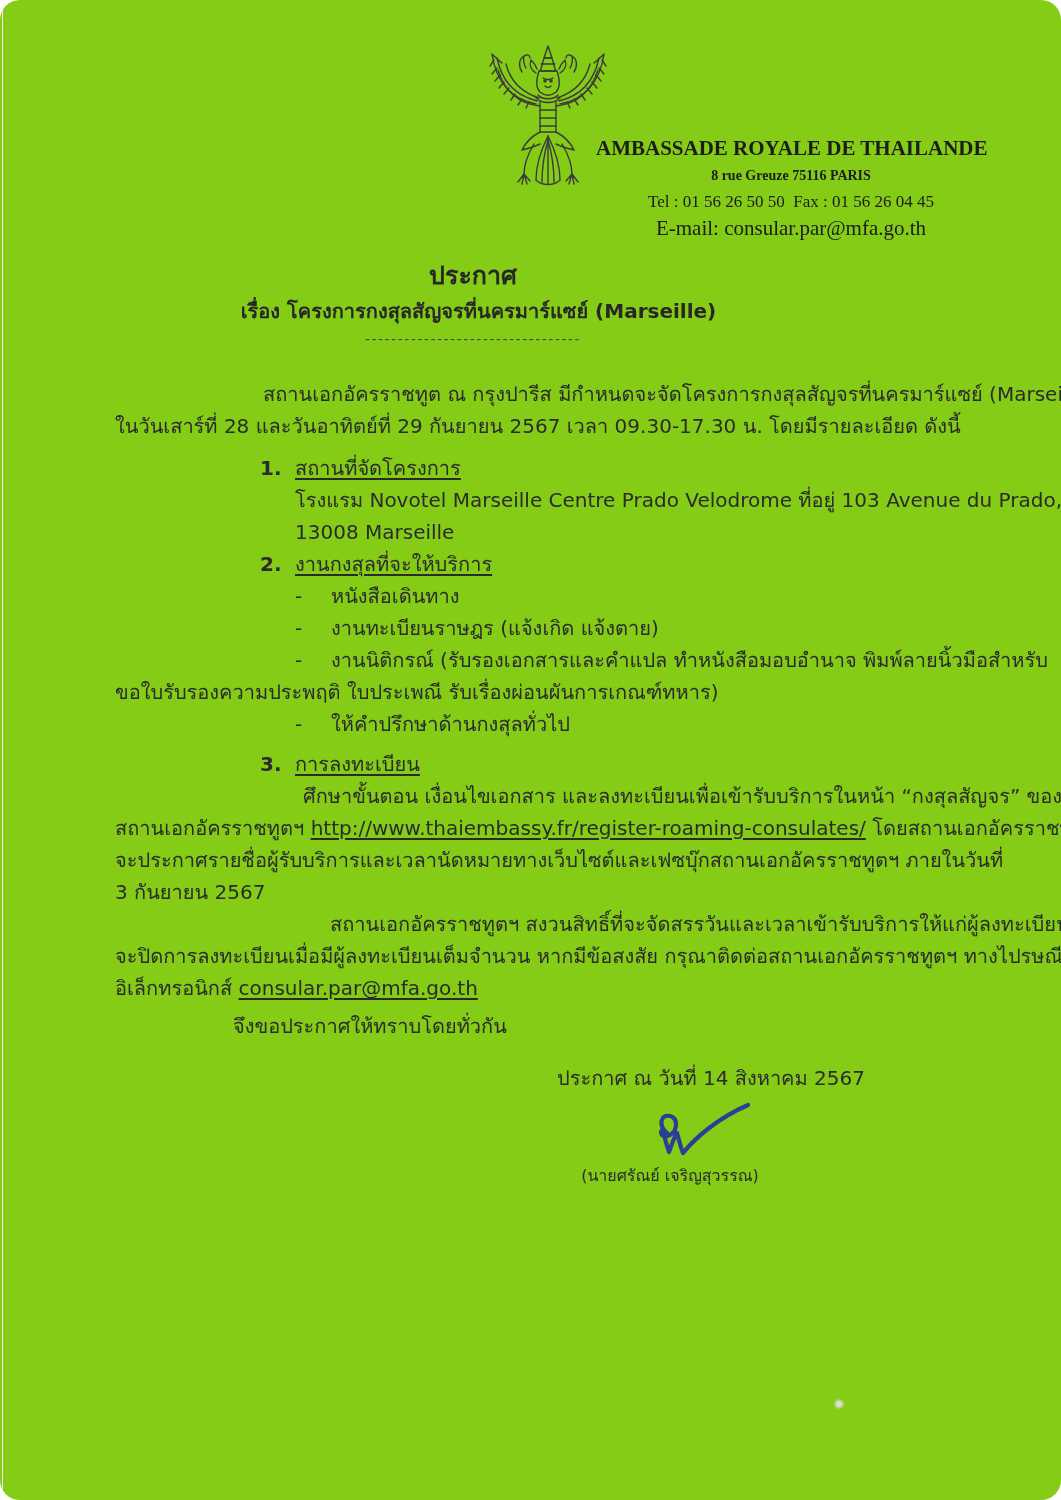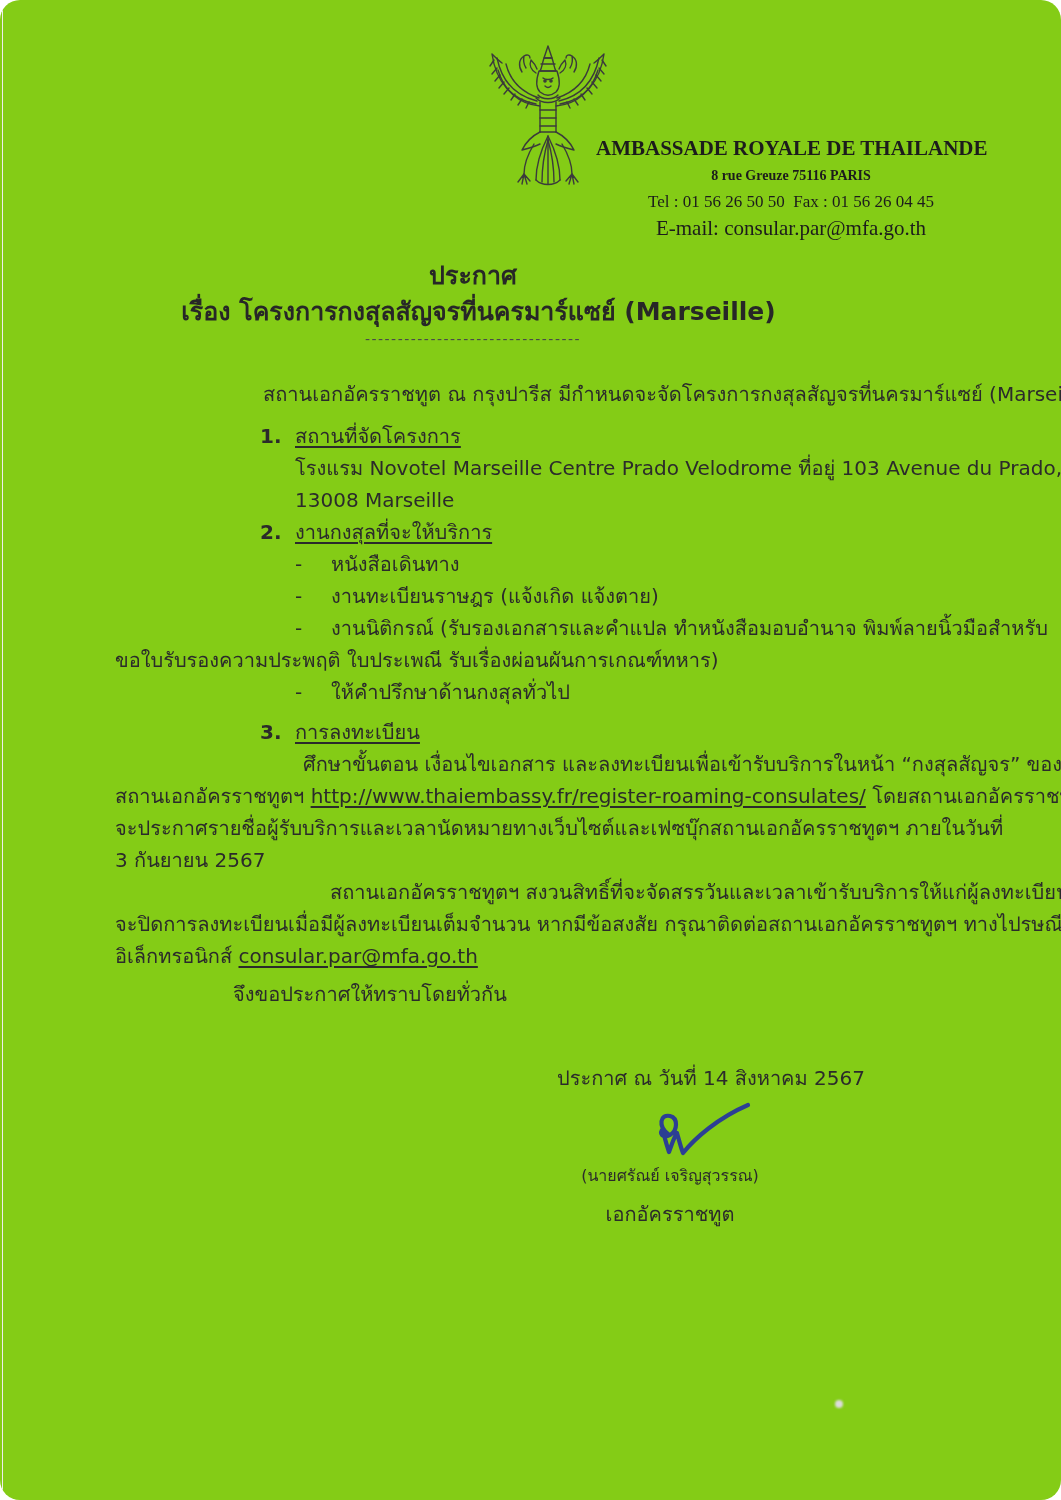--- a/index.html
+++ b/index.html
@@ -15,21 +15,21 @@
     font-family:"Liberation Serif","DejaVu Serif",serif;color:#1c1c1c;
   }
   .letterhead-text div{white-space:pre;}
   .embassy-name{font-size:21px;font-weight:bold;line-height:29px;}
   .embassy-address{font-size:14px;font-weight:bold;line-height:26px;}
   .embassy-tel{font-size:17px;line-height:26px;}
   .embassy-email{font-size:21px;line-height:27px;}
   
   .title-block{position:absolute;left:0;top:258px;width:946px;text-align:center;color:#272727;}
   .doc-title1{font-size:25px;font-weight:600;line-height:35px;}
-  .doc-title2{font-size:25px;font-weight:600;line-height:37px;padding-left:11px;}
+  .doc-title2{font-size:20px;font-weight:600;line-height:37px;padding-left:11px;}
   .separator{font-size:14px;letter-spacing:1.5px;color:#4a4a4a;line-height:16px;margin-top:1px;}
   
   .body-block{
     position:absolute;left:115px;top:378px;width:870px;
     font-size:20px;line-height:32px;color:#2b2b2b;
   }
   .line{white-space:nowrap;height:32px;}
   .ind-p1{margin-left:148px;}
   .item{margin-left:145px;}
   .item .no{display:inline-block;width:35px;font-weight:600;}
@@ -109,20 +109,21 @@
   </div>
 
   <div class="title-block">
     <div class="doc-title1">ประกาศ</div>
     <div class="doc-title2">เรื่อง โครงการกงสุลสัญจรที่นครมาร์แซย์ (Marseille)</div>
     <div class="separator">---------------------------------</div>
   </div>
 
   <div class="body-block">
     <div class="line ind-p1">สถานเอกอัครราชทูต ณ กรุงปารีส มีกำหนดจะจัดโครงการกงสุลสัญจรที่นครมาร์แซย์ (Marseille)</div>
+    <div class="line">ในวันเสาร์ที่ 28 และวันอาทิตย์ที่ 29 กันยายน 2567 เวลา 09.30-17.30 น. โดยมีรายละเอียด ดังนี้</div>
 
     <div class="line item mt-a">
       <span class="no">1.</span><span class="hd">สถานที่จัดโครงการ</span>
     </div>
     <div class="line sub">โรงแรม Novotel Marseille Centre Prado Velodrome ที่อยู่ 103 Avenue du Prado,</div>
     <div class="line sub">13008 Marseille</div>
 
     <div class="line item">
       <span class="no">2.</span><span class="hd">งานกงสุลที่จะให้บริการ</span>
     </div>
@@ -161,16 +162,15 @@
 
   <div class="signoff-date">ประกาศ ณ วันที่ 14 สิงหาคม 2567</div>
 
   <div class="signature">
     <svg width="110" height="62" viewBox="0 0 110 62">
       <path d="M22,34 C12,26 14,14 24,16 C32,18 32,30 24,35 C17,39 12,33 17,29 C18,37 21,46 23,52 C26,44 28,37 31,33 C33,40 35,48 37,53 C49,38 72,18 102,5" fill="none" stroke="#2c3f94" stroke-width="4.2" stroke-linecap="round" stroke-linejoin="round"></path>
     </svg>
   </div>
 
   <div class="signoff-name">(นายศรัณย์ เจริญสุวรรณ)</div>
-  <div class="signoff-title">เอกอัครราชทูต</div>
 
   <div class="artifact"></div>
 </div>
 
 </body></html>

